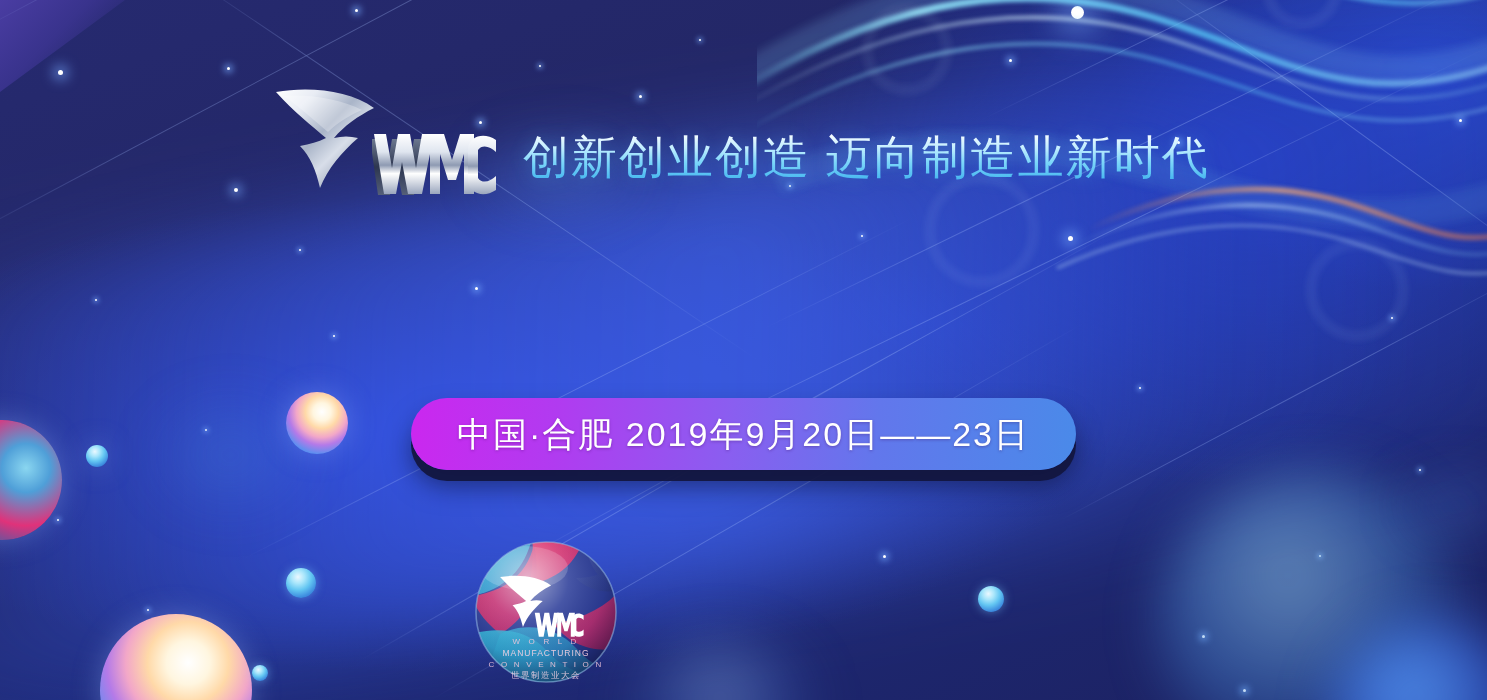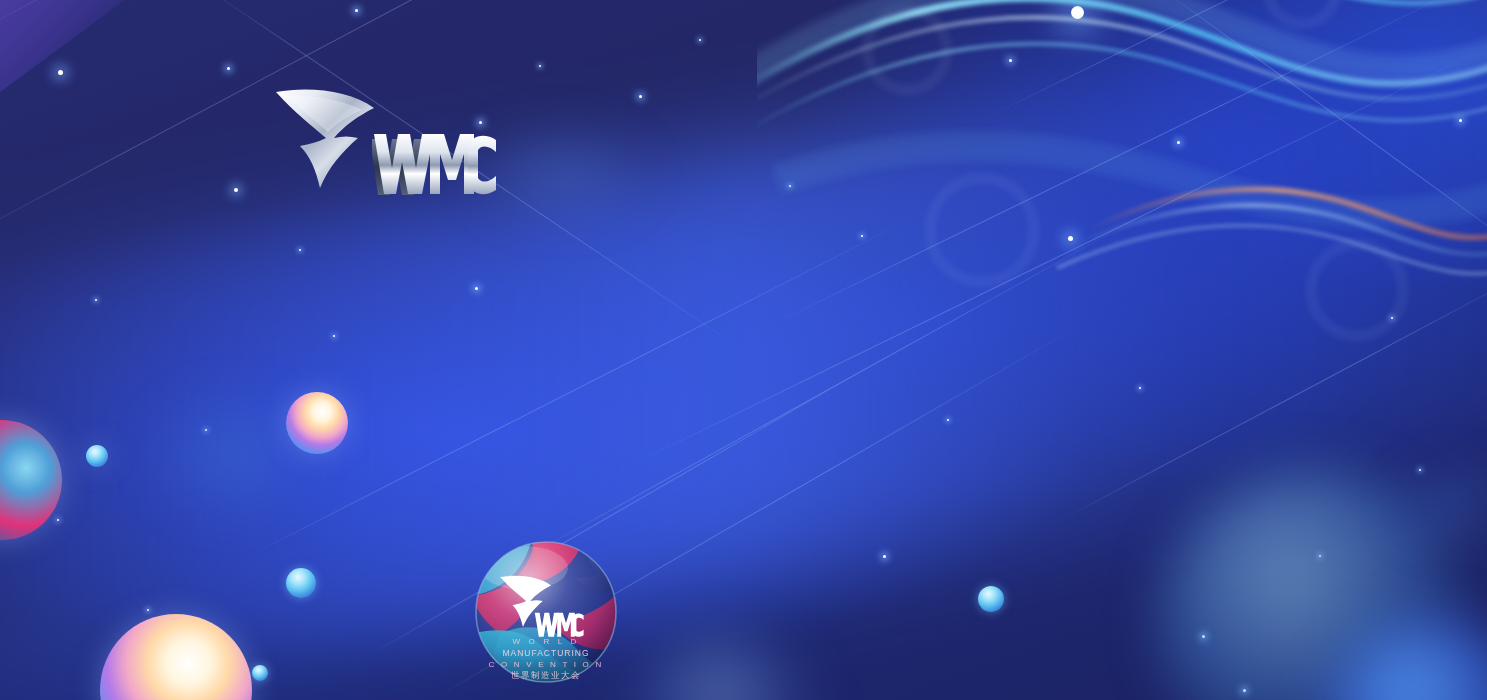--- a/index.html
+++ b/index.html
@@ -359,23 +359,29 @@
         </g>
 
         <path d="M2,22 L14,22 L20,56 L26,22 L38,22 L44,56 L50,22 L62,22 L50,82 L36,82 L30,50 L24,82 L12,82 Z" fill="url(#chrome2)"></path>
 
         <path d="M58,22 L72,22 L80,48 L88,22 L102,22 L102,82 L92,82 L92,42 L84,68 L76,68 L68,42 L68,82 L58,82 Z" fill="url(#chrome2)"></path>
 
         <path d="M124,28 L124,40 C118,34 110,32 106,38 L106,66 C110,72 118,70 124,64 L124,78
                  C112,86 98,82 96,70 L96,36 C98,24 112,20 124,28 Z" fill="url(#chrome2)"></path>
       </svg>
 
+      <div class="tagline">创新创业创造  迈向制造业新时代</div>
     </div>
 
 
+    <div class="pill-wrap">
+      <div class="pill">
+        <span class="pill-text">中国·合肥  2019年9月20日——23日</span>
+      </div>
+    </div>
 
     <div class="emblem">
       <svg viewBox="0 0 148 148" aria-hidden="true">
         <defs>
           <clipPath id="ball">
               <circle cx="74" cy="74" r="70"></circle>
             </clipPath>
           <radialGradient id="gloss" cx="38%" cy="28%" r="72%">
             <stop offset="0%" stop-color="#ffffff" stop-opacity=".55"></stop>
             <stop offset="38%" stop-color="#ffffff" stop-opacity=".12"></stop>

